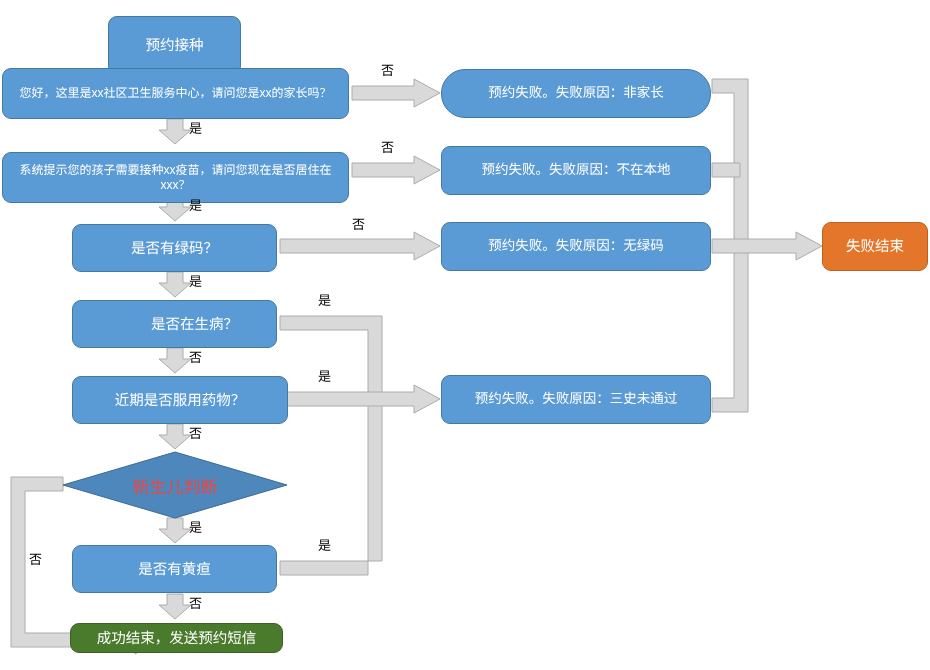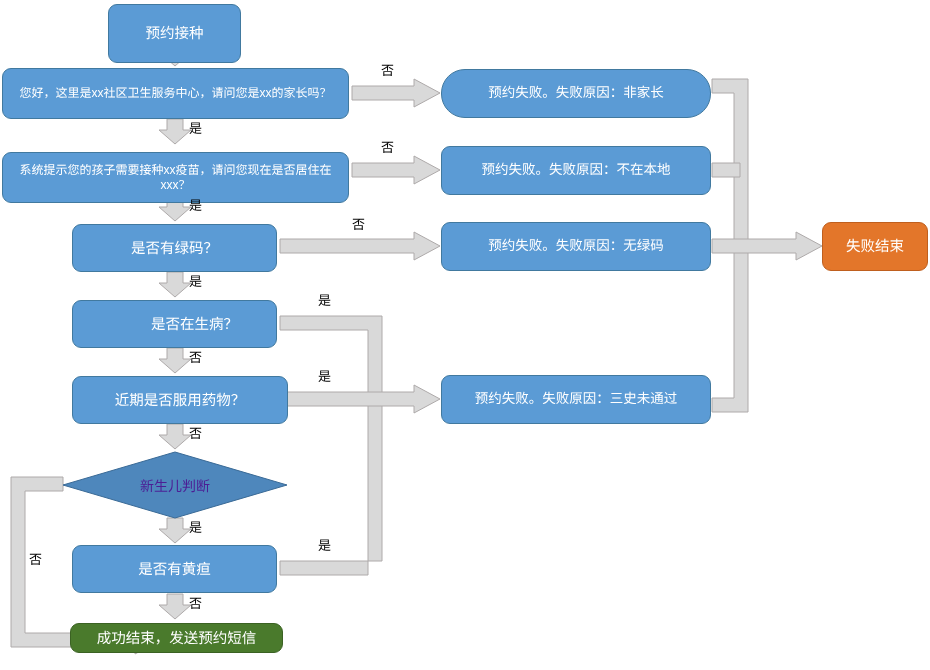--- a/index.html
+++ b/index.html
@@ -68,22 +68,22 @@
   }
   .diamond-label {
     position: absolute;
     left: 0;
     top: 0;
     width: 100%;
     height: 100%;
     display: flex;
     align-items: center;
     justify-content: center;
-    color: #4c1d95;
-    font-size: 14px;
+    color: #ef4444;
+    font-size: 17px;
     pointer-events: none;
   }
   .edge-label {
     position: absolute;
     color: #000000;
     font-size: 13px;
     line-height: 1;
     z-index: 6;
     white-space: nowrap;
   }
@@ -131,21 +131,21 @@
     <polygon class="cn" points="63,477 63,491 25,491 25,633 135,633 135,626 161,640 135,654 135,647 11,647 11,477"></polygon>
 
     <polygon class="cn" points="712,79 748,79 748,412 712,412 712,398 734,398 734,93 712,93"></polygon>
 
     <polygon class="cn" points="712,163 740,163 740,177 712,177"></polygon>
 
     <polygon class="cn" points="712,239 796,239 796,232 822,246 796,260 796,253 712,253"></polygon>
 
   </svg>
 
-  <div class="node rounded mid-text" style="left:108px; top:4px; width:133px; height:59px;">预约接种</div>
+  <div class="node rounded mid-text" style="left:108px; top:16px; width:133px; height:59px;">预约接种</div>
 
   <div class="node rounded wide-text" style="left:2px; top:68px; width:347px; height:51px;">您好，这里是xx社区卫生服务中心，请问您是xx的家长吗？</div>
 
   <div class="node rounded wide-text" style="left:2px; top:152px; width:347px; height:51px;">系统提示您的孩子需要接种xx疫苗，请问您现在是否居住在xxx？</div>
 
   <div class="node rounded mid-text" style="left:72px; top:224px; width:205px; height:48px;">是否有绿码？</div>
 
   <div class="node rounded mid-text" style="left:72px; top:300px; width:205px; height:48px;padding-left:40px;">是否在生病？</div>
 
   <div class="node rounded mid-text" style="left:72px; top:376px; width:216px; height:48px;">近期是否服用药物？</div>

